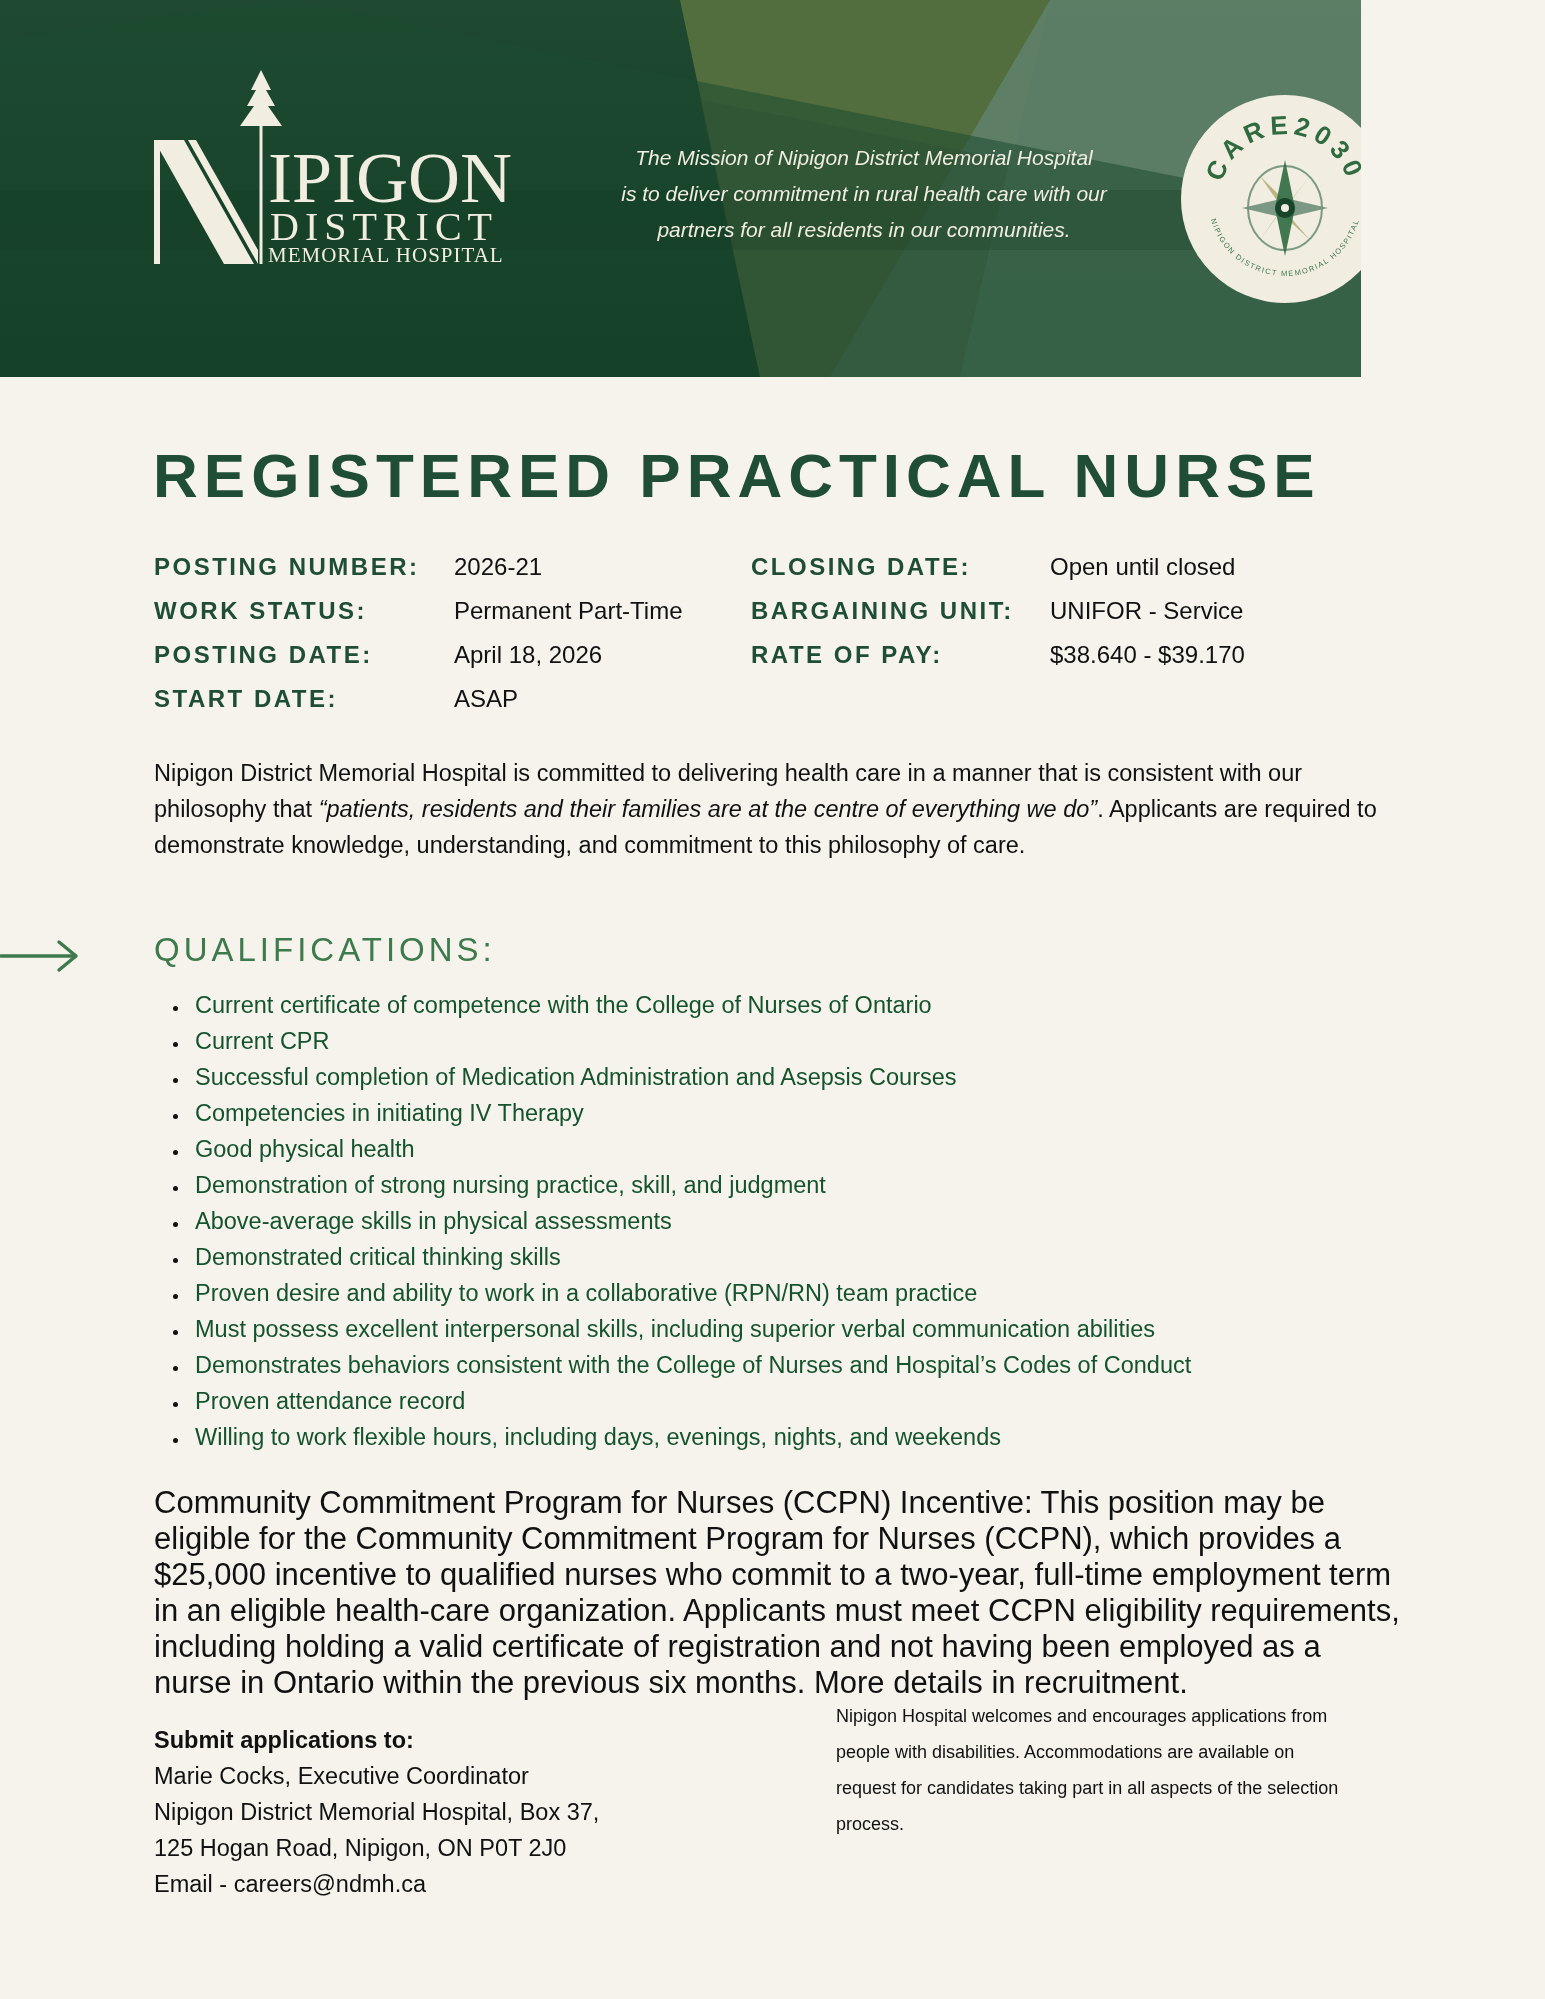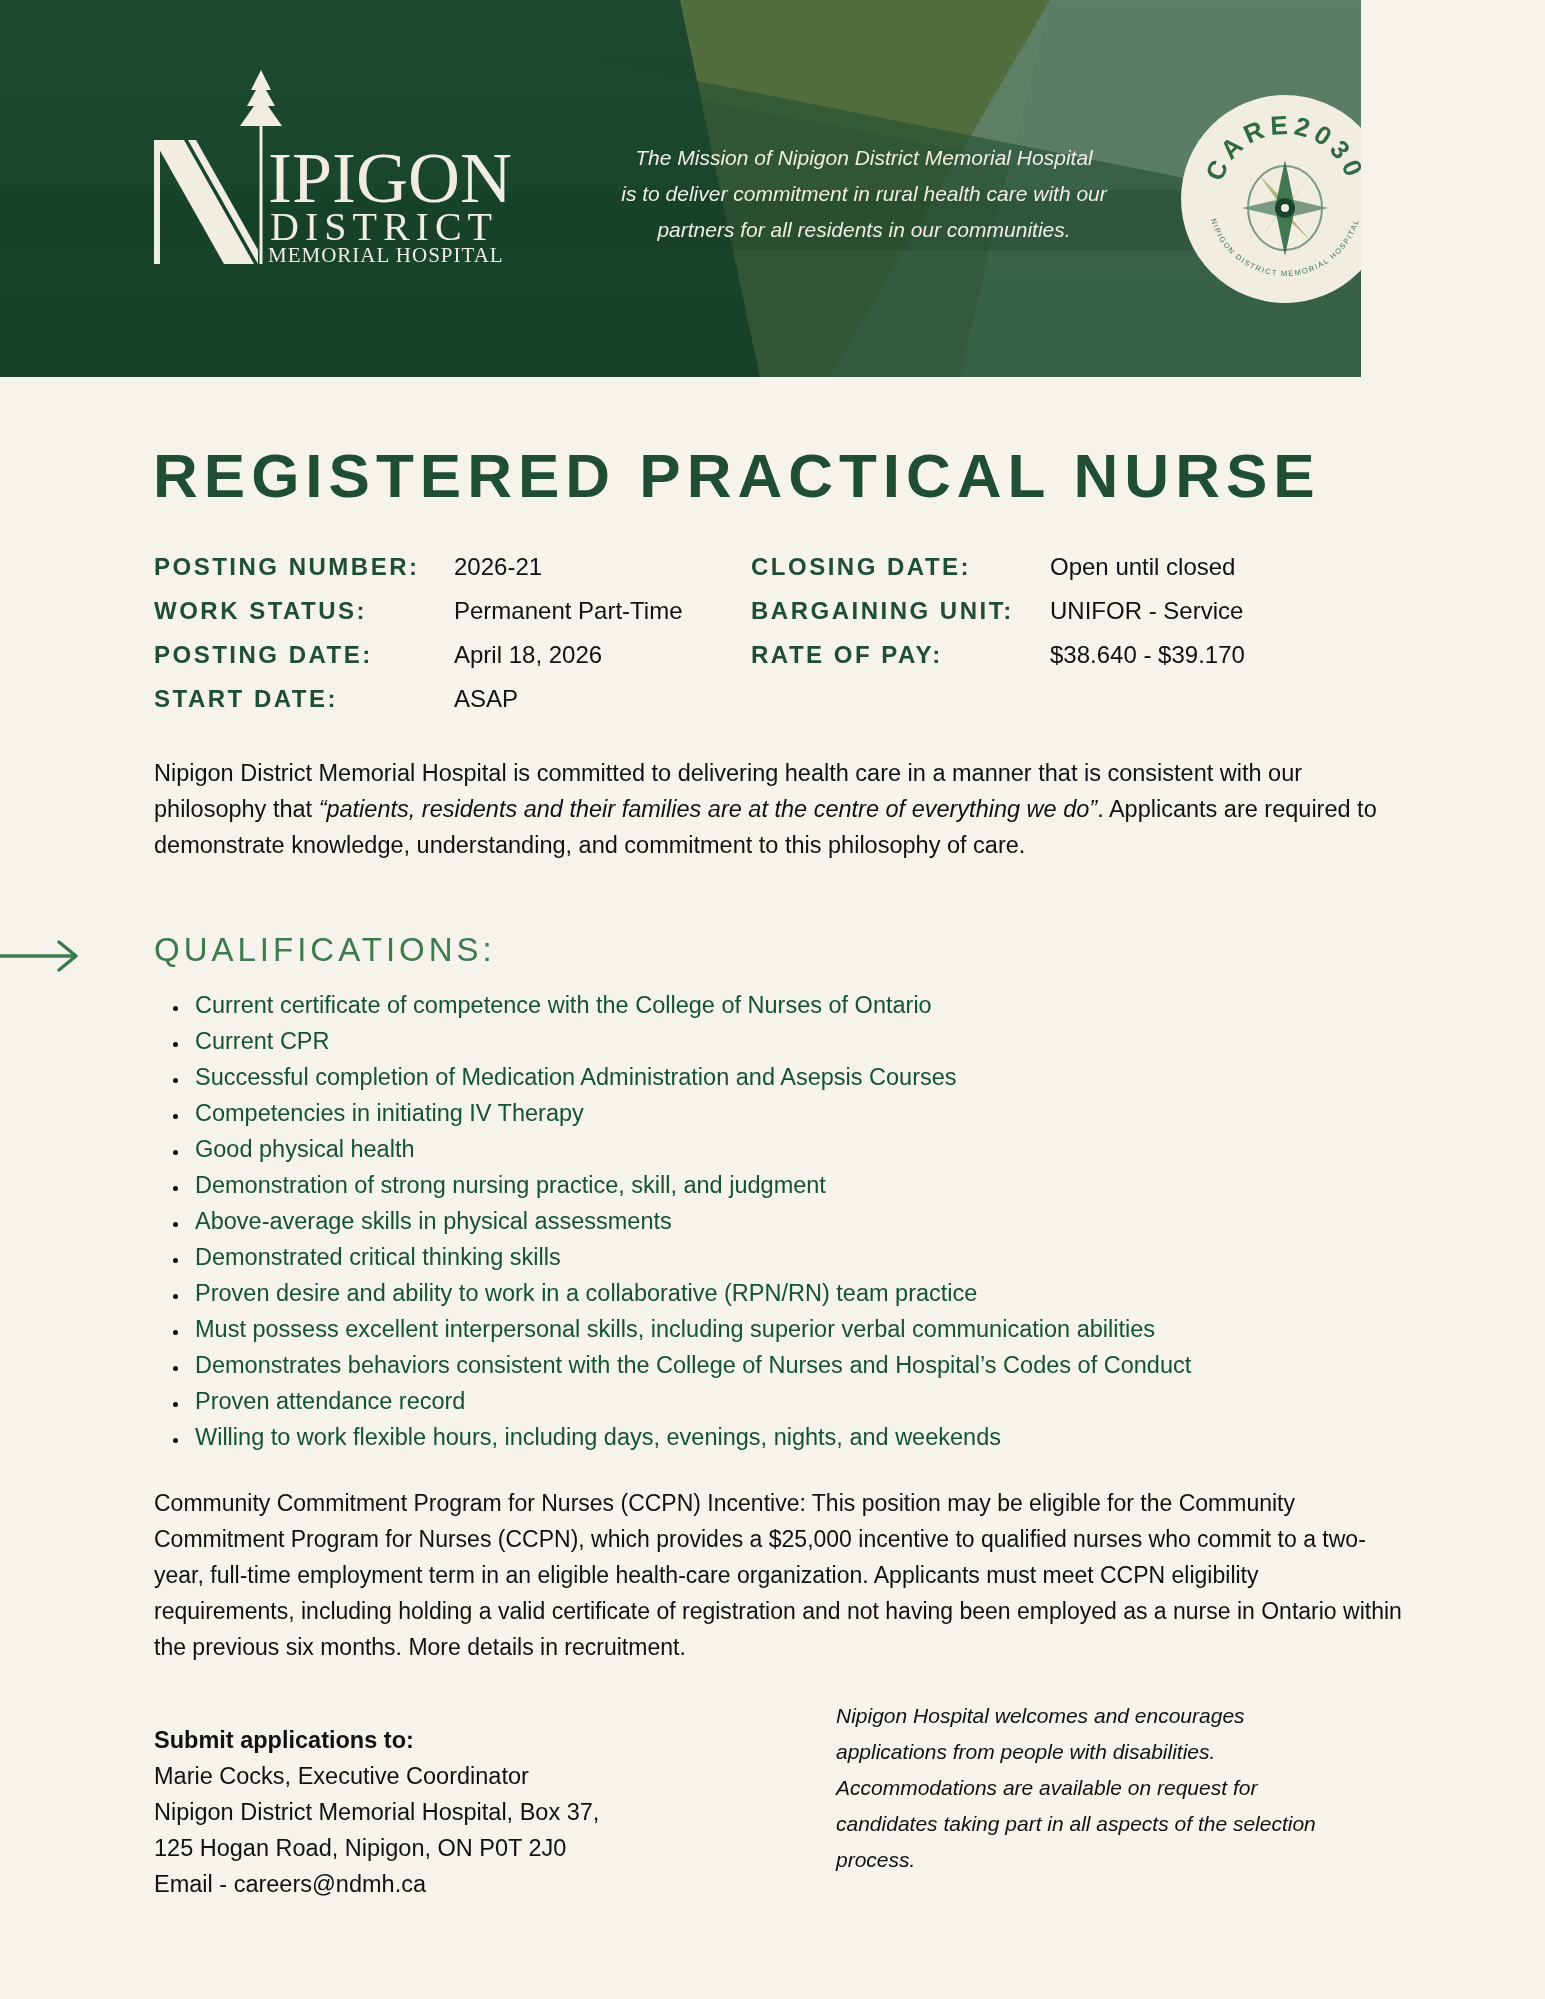--- a/index.html
+++ b/index.html
@@ -32,27 +32,27 @@
   .arrow { position: absolute; left: 0; top: 938px; }
   .qual-head { position: absolute; left: 154px; top: 931px; font-size: 33px; font-weight: normal;
     color: #3d7a4c; letter-spacing: 4px; }
 
   .qual-list { position: absolute; left: 170px; top: 987px; list-style: none; }
   .qual-list li { font-size: 23.5px; line-height: 36px; color: #14532d; position: relative;
     padding-left: 25px; white-space: nowrap; }
   .qual-list li::before { content: ""; position: absolute; left: 3px; top: 19px; width: 5px; height: 5px;
     border-radius: 50%; background: #111; }
 
-  .ccpn { position: absolute; left: 154px; top: 1485px; width: 1250px; font-size: 23px;
+  .ccpn { position: absolute; left: 154px; top: 1485px; width: 1250px; font-size: 31px;
     line-height: 36px; color: #111; }
 
   .submit { position: absolute; left: 154px; top: 1698px; font-size: 23.5px; line-height: 36px; }
   .submit .bold { font-weight: bold; margin-top: 24px; }
-  .access { position: absolute; left: 836px; top: 1698px; width: 520px; font-size: 21px;
-    line-height: 36px; font-style: italic; }
+  .access { position: absolute; left: 836px; top: 1698px; width: 520px; font-size: 18px;
+    line-height: 36px; }
 </style>
 </head>
 <body>
 
 <div class="header">
   <svg class="bg" width="1545" height="377">
     <defs>
       <linearGradient id="hg" x1="0" y1="0" x2="0" y2="1">
         <stop offset="0" stop-color="#1f4a31"></stop>
         <stop offset="1" stop-color="#0e3521"></stop>

